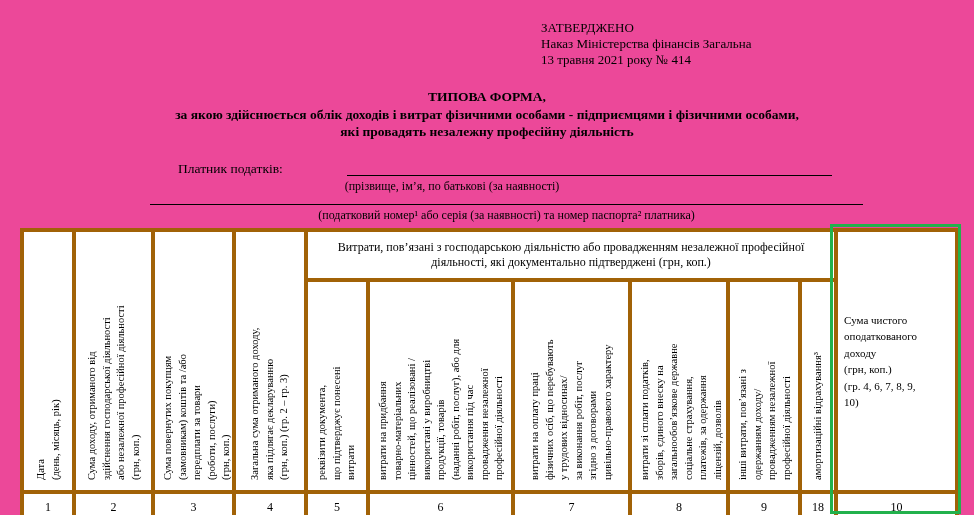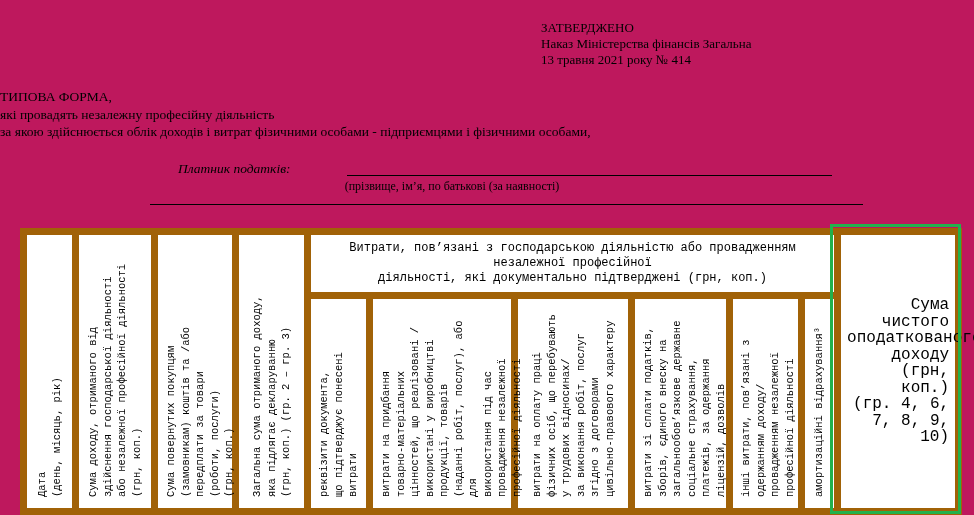--- a/index.html
+++ b/index.html
@@ -1,63 +1,62 @@
 <!DOCTYPE html>
 <html><head>
 <meta charset="utf-8">
 <style>
   * { margin: 0; padding: 0; box-sizing: border-box; }
   html, body { background: #fff; }
   .page {
     position: relative;
     width: 974px;
     height: 515px;
-    background: #be185d;
+    background: #ec4899;
     color: #000;
     font-family: "Liberation Serif", "DejaVu Serif", serif;
     overflow: hidden;
   }
   .approved {
     position: absolute;
     left: 541px;
     top: 20px;
     font-size: 13px;
     line-height: 16px;
   }
   .title {
     position: absolute;
     left: 0;
     top: 88px;
     width: 974px;
-    text-align: left;
-    font-weight: normal;
+    text-align: center;
+    font-weight: bold;
     font-size: 13.5px;
     line-height: 17.5px;
   }
-  .tp-label { position: absolute; left: 178px; top: 161px; font-size: 13.5px; font-style: italic; }
+  .tp-label { position: absolute; left: 178px; top: 161px; font-size: 13.5px; }
   .tp-line  { position: absolute; left: 347px; top: 161px; width: 485px; height: 15px; border-bottom: 1px solid #000; }
   .tp-cap1  { position: absolute; left: 0; top: 179px; width: 904px; text-align: center; font-size: 12px; }
   .id-line  { position: absolute; left: 150px; top: 190px; width: 713px; height: 15px; border-bottom: 1px solid #000; }
   .id-cap   { position: absolute; left: 150px; top: 208px; width: 713px; text-align: center; font-size: 12px; }
 
   table.form-table {
     position: absolute;
     left: 20px;
     top: 228px;
     width: 935px;
     border-collapse: collapse;
     table-layout: fixed;
     border: 2px solid #000;
   }
   .form-table th, .form-table td {
-    border: 7px solid #a16207;
+    border: 4px solid #a16207;
     font-weight: normal;
     padding: 6px;
     background: #fff;
-    font-family: Liberation Mono, monospace;
   }
   .span-head {
     height: 50px;
     text-align: center;
     vertical-align: middle;
     font-size: 12px;
     line-height: 15px;
     white-space: pre-line;
     padding: 2px 6px;
   }
@@ -68,23 +67,23 @@
     transform: rotate(180deg);
     text-align: left;
     white-space: pre-line;
     font-size: 10.5px;
     line-height: 14.5px;
   }
   .vt-tall  { height: 242px; }
   .vt-short { height: 192px; }
   tr.r2 { height: 203px; }
   .hcell {
-    text-align: right;
+    text-align: left;
     vertical-align: middle;
-    font-size: 16px;
+    font-size: 11px;
     line-height: 16.5px;
     white-space: pre-line;
   }
   tr.r3 td {
     height: 28px;
     text-align: center;
     vertical-align: middle;
     font-size: 12px;
   }
   .highlight {
@@ -103,28 +102,29 @@
 <div class="page">
 
   <div class="approved">
     <div>ЗАТВЕРДЖЕНО</div>
     <div>Наказ Міністерства фінансів Загальна</div>
     <div>13 травня 2021 року № 414</div>
   </div>
 
   <div class="title">
     <div>ТИПОВА ФОРМА,</div>
+    <div>за якою здійснюється облік доходів і витрат фізичними особами - підприємцями і фізичними особами,</div>
     <div>які провадять незалежну професійну діяльність</div>
-    <div>за якою здійснюється облік доходів і витрат фізичними особами - підприємцями і фізичними особами,</div>
   </div>
 
   <div class="tp-label">Платник податків:</div>
   <div class="tp-line"></div>
   <div class="tp-cap1">(прізвище, ім’я, по батькові (за наявності)</div>
   <div class="id-line"></div>
+  <div class="id-cap">(податковий номер¹ або серія (за наявності) та номер паспорта² платника)</div>
 
   <table class="form-table">
     <colgroup>
       <col style="width:52px">
         <col style="width:79px">
         <col style="width:81px">
         <col style="width:72px">
       <col style="width:62px">
         <col style="width:145px">
         <col style="width:117px">

